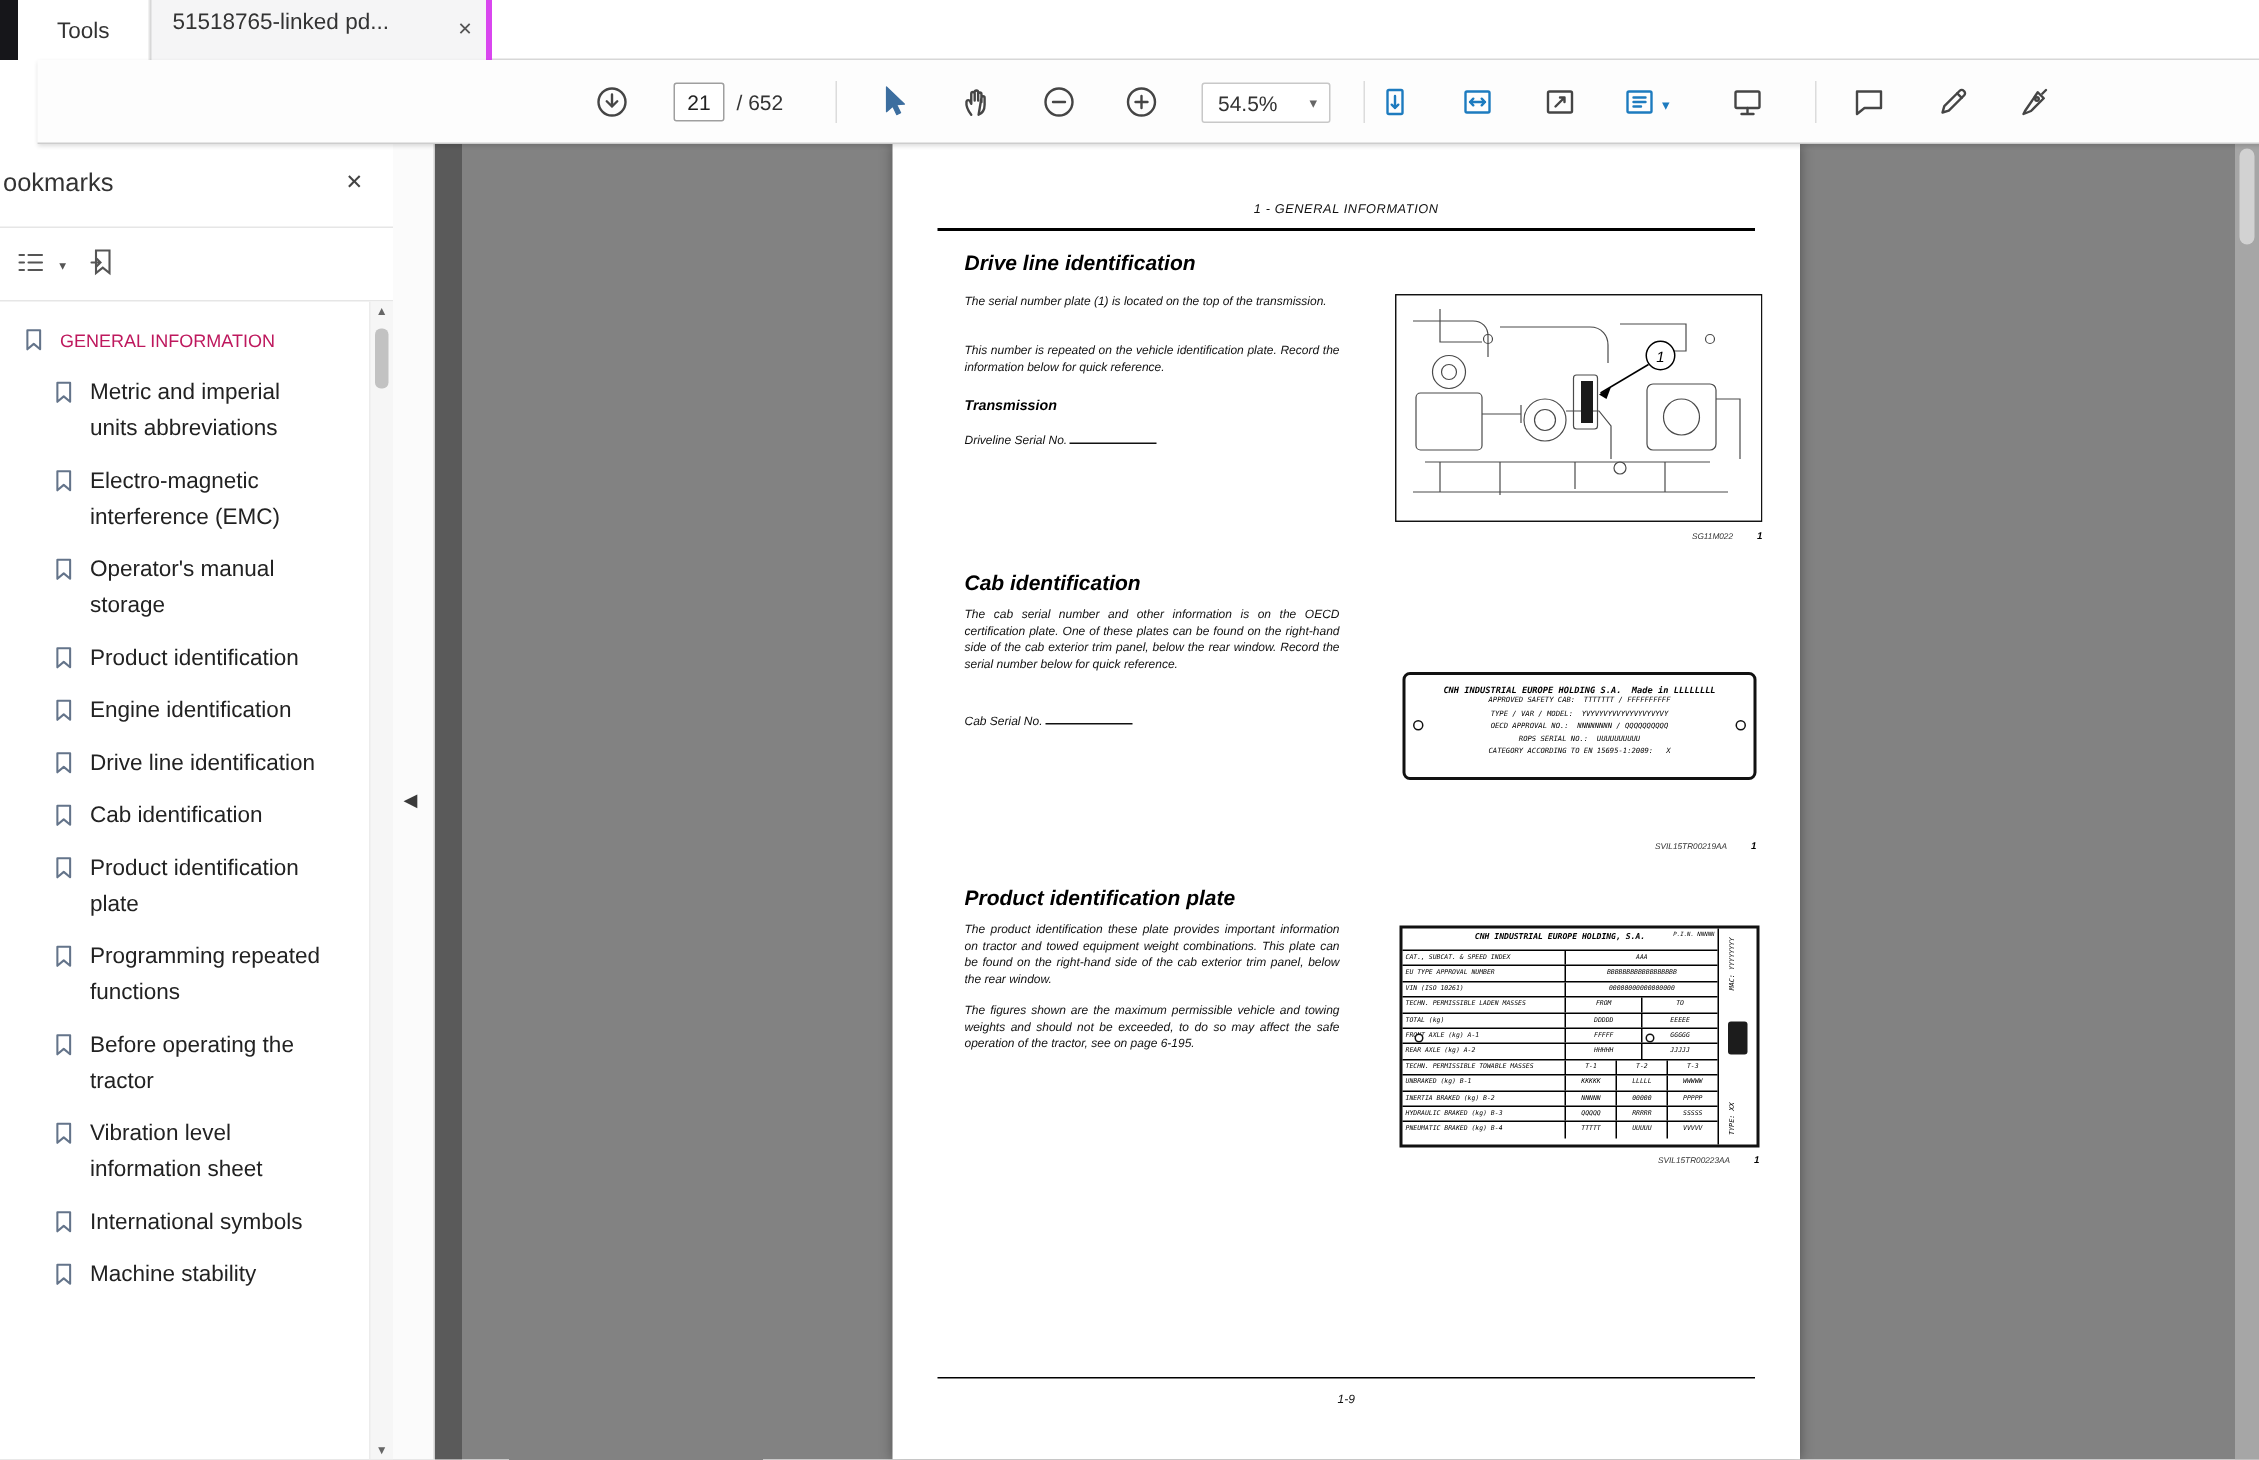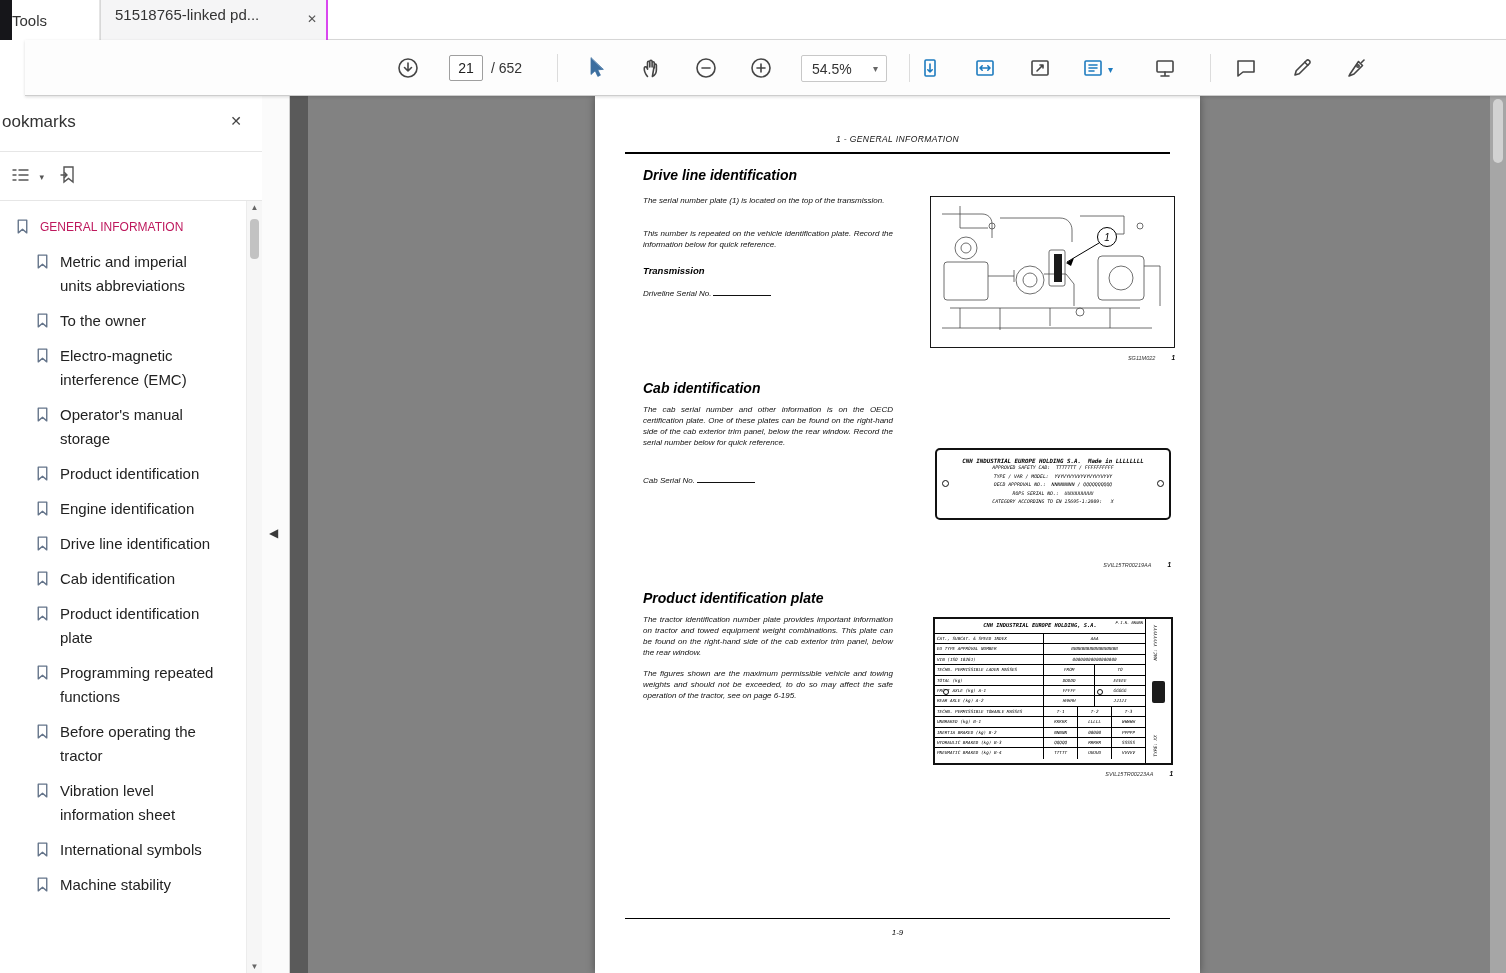--- a/index.html
+++ b/index.html
@@ -3,22 +3,22 @@
 <meta charset="utf-8">
 <style>
   * { box-sizing: border-box; margin: 0; padding: 0; }
   html,body { width:1506px; height:973px; overflow:hidden; font-family:"Liberation Sans", sans-serif; background:#fff; }
   .app { position:relative; width:1506px; height:973px; }
 
   
   .tabbar { position:absolute; left:0; top:0; width:100%; height:40px; background:#ffffff; border-bottom:1px solid #dcdcdc; }
   .corner { position:absolute; left:0; top:0; width:12px; height:40px; background:#16161a; }
   .tab { position:absolute; top:0; height:40px; display:flex; align-items:center; font-size:15px; color:#333; }
-  .tab-tools { left:12px; width:88px; justify-content:flex-start; background:#fff; border-right:1px solid #e4e4e4; }
-  .tab-doc { left:100px; width:228px; background:#f5f5f6; border-left:1px solid #d8d8d8; border-right:2px solid #d946ef; padding:0 26px 12px 14px; }
+  .tab-tools { left:12px; width:88px; justify-content:center; background:#fff; border-right:1px solid #e4e4e4; }
+  .tab-doc { left:100px; width:228px; background:#f5f5f6; border-left:1px solid #d8d8d8; border-right:4px solid #d946ef; padding:0 26px 12px 14px; }
   .tab-close { position:absolute; right:9px; top:12px; font-size:12px; color:#555; cursor:default; }
 
   
   .toolbar { position:absolute; left:0; top:40px; width:100%; height:56px; background:#fdfdfd; border-bottom:1px solid #cdcdcd; box-shadow:0 1px 3px rgba(0,0,0,.14); z-index:5;margin-left:25px; }
   .tbi { position:absolute; top:16px; width:24px; height:24px; }
   .tbi svg { width:24px; height:24px; stroke:#454545; fill:none; stroke-width:1.6; stroke-linecap:round; stroke-linejoin:round; }
   .tbi.blue svg { stroke:#1d7bbf; }
   .tbsep { position:absolute; top:14px; width:1px; height:28px; background:#dcdcdc; }
   .pageinput { position:absolute; left:424px; top:15px; width:34px; height:26px; border:1px solid #9f9f9f; border-radius:2px; text-align:center; font-size:14px; color:#222; background:#fff; font-family:"Liberation Sans",sans-serif; }
   .pagecount { position:absolute; left:466px; top:20px; font-size:14px; color:#333; }
@@ -227,26 +227,20 @@
         <svg viewBox="0 0 16 16">
             <path d="M4 2h8v12L8 10.6 4 14z"></path>
           </svg>
         <span class="bmtxt">GENERAL INFORMATION</span>
       </div>
       <div class="bm lvl1">
         <svg viewBox="0 0 16 16">
             <path d="M4 2h8v12L8 10.6 4 14z"></path>
           </svg>
         <span class="bmtxt">Metric and imperial units abbreviations</span>
-      </div>
-      <div class="bm lvl1">
-        <svg viewBox="0 0 16 16">
-            <path d="M4 2h8v12L8 10.6 4 14z"></path>
-          </svg>
-        <span class="bmtxt">To the owner</span>
       </div>
       <div class="bm lvl1">
         <svg viewBox="0 0 16 16">
             <path d="M4 2h8v12L8 10.6 4 14z"></path>
           </svg>
         <span class="bmtxt">Electro-magnetic interference (EMC)</span>
       </div>
       <div class="bm lvl1">
         <svg viewBox="0 0 16 16">
             <path d="M4 2h8v12L8 10.6 4 14z"></path>
@@ -394,21 +388,21 @@
         <div class="pline">OECD APPROVAL NO.:  NNNNNNNN / QQQQQQQQQQ</div>
         <div class="pline">ROPS SERIAL NO.:  UUUUUUUUUU</div>
         <div class="pline">CATEGORY ACCORDING TO EN 15695-1:2009:   X</div>
       </div>
       <div class="figcap" style="top:465px; left:340px; width:236px;">
         <span>SVIL15TR00219AA</span>
           <b>1</b>
       </div>
 
       <h2 class="h2" style="top:494px">Product identification plate</h2>
-      <p class="p" style="top:518px">The tractor identification number plate provides important information on tractor and towed equipment weight combinations.  This plate can be found on the right-hand side of the cab exterior trim panel, below the rear window.</p>
+      <p class="p" style="top:518px">The product identification these plate provides important information on tractor and towed equipment weight combinations.  This plate can be found on the right-hand side of the cab exterior trim panel, below the rear window.</p>
       <p class="p" style="top:572px">The figures shown are the maximum permissible vehicle and towing weights and should not be exceeded, to do so may affect the safe operation of the tractor, see on page 6-195.</p>
 
       <div class="plate3">
         <div class="p3main">
           <div class="p3head">
             <div class="p3maker">CNH INDUSTRIAL EUROPE HOLDING, S.A.</div>
             <div class="p3pin">P.I.N. NNNNN</div>
           </div>
           <div class="pr">
               <span class="pl">CAT., SUBCAT. &amp; SPEED INDEX</span>

